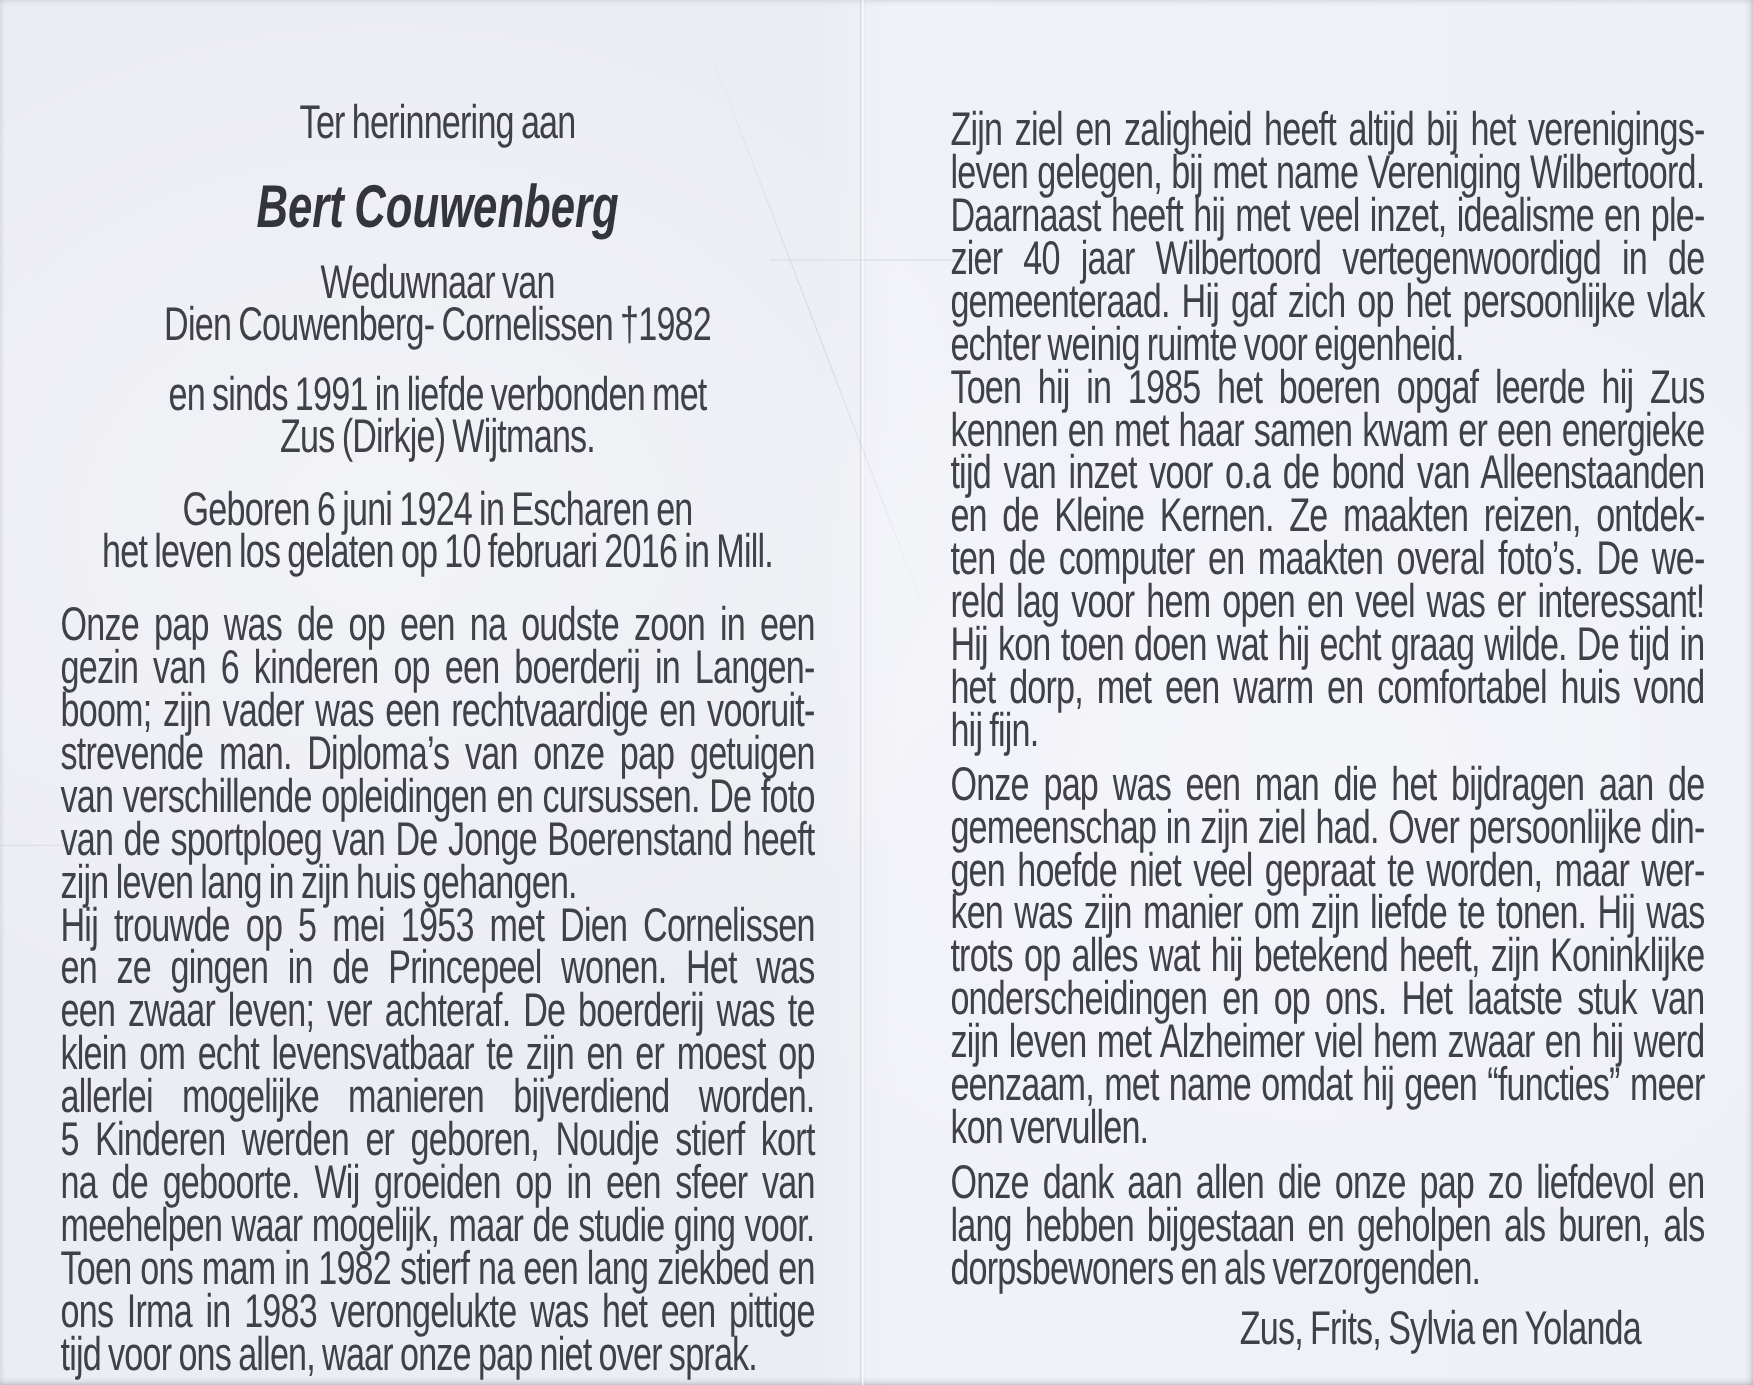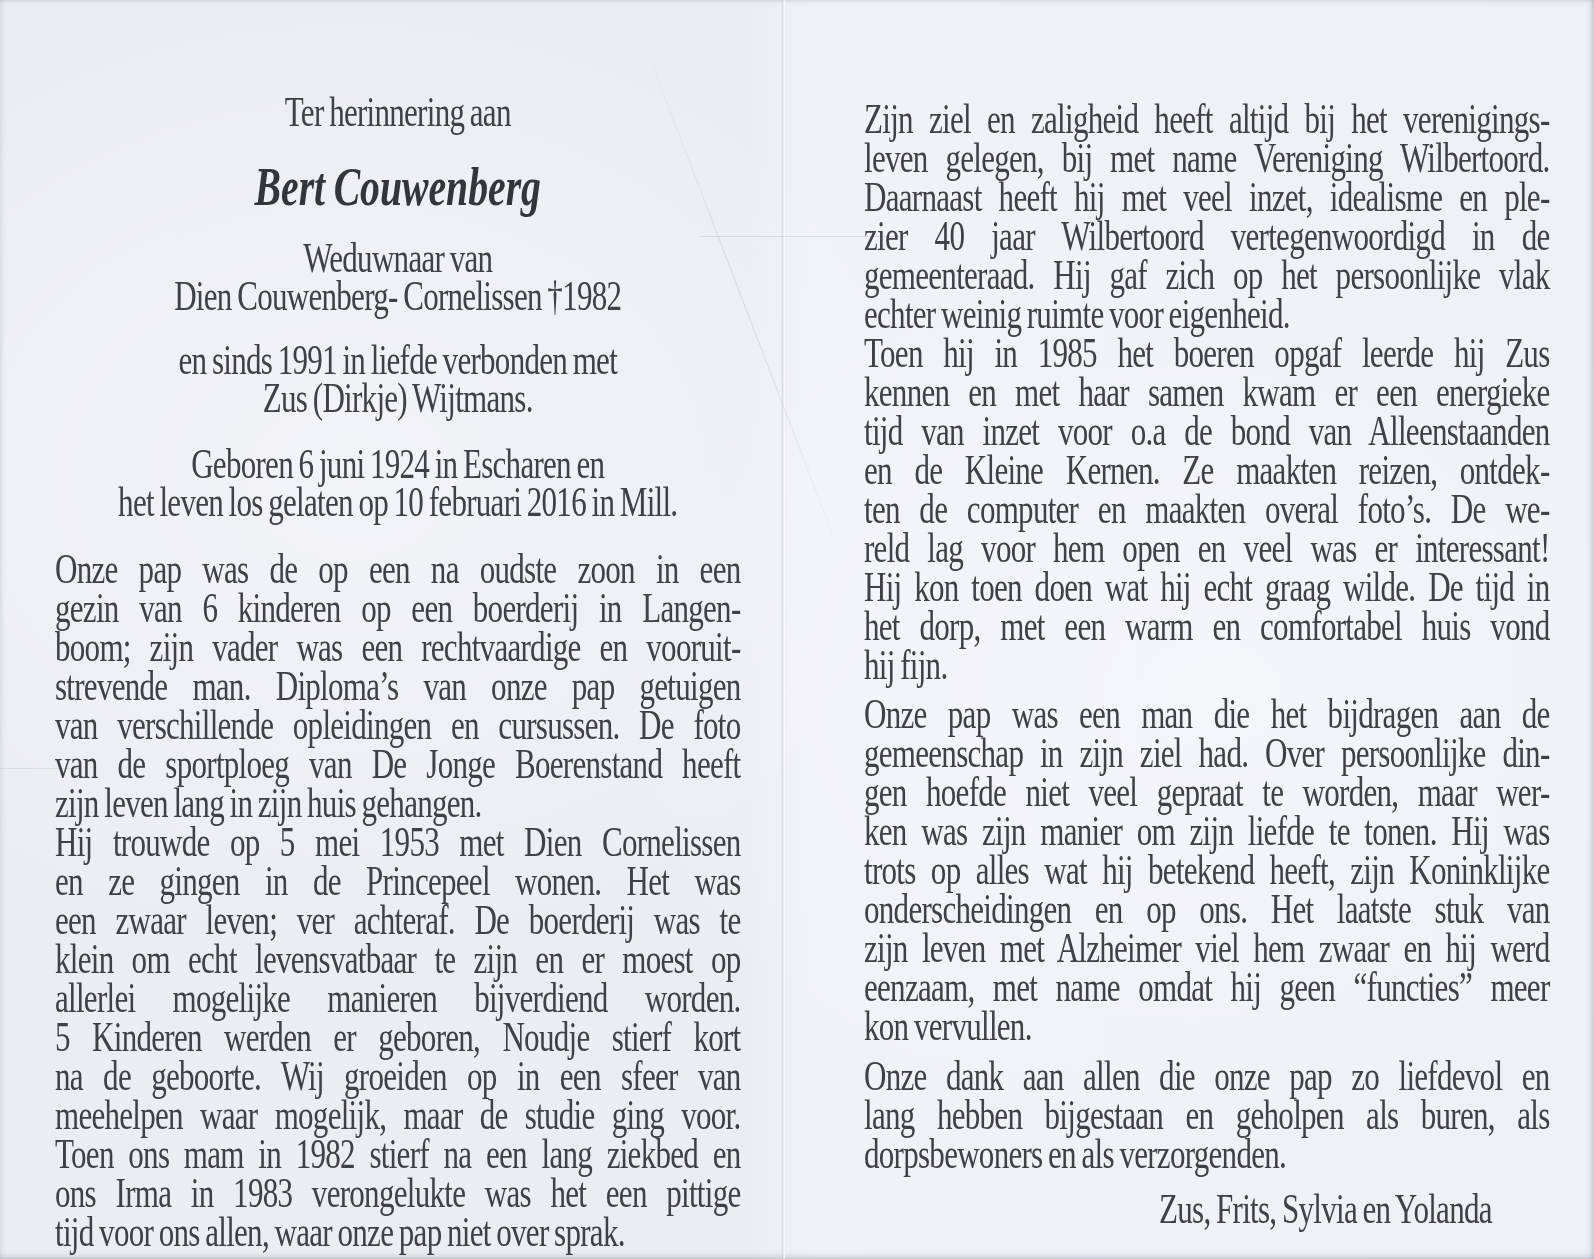--- a/index.html
+++ b/index.html
@@ -14,21 +14,21 @@
     overflow: hidden;
     background:
       radial-gradient(ellipse 900px 700px at 22% 38%, rgba(255,255,255,0.35), rgba(255,255,255,0) 70%),
       radial-gradient(ellipse 900px 700px at 76% 55%, rgba(255,255,255,0.30), rgba(255,255,255,0) 70%),
       linear-gradient(to right, #ecedf3 0%, #ebedf3 47%, #f1f2f8 51%, #eef0f6 100%);
     box-shadow:
       inset -5px 0 7px -4px rgba(110,115,132,0.45),
       inset 0 -5px 7px -4px rgba(110,115,132,0.40),
       inset 0 4px 6px -4px rgba(130,135,150,0.25),
       inset 4px 0 6px -4px rgba(130,135,150,0.20);
-    font-family: Liberation Serif, serif;
+    font-family: Liberation Sans, sans-serif;
     color: #3f4048;
   }
 
   
   .fold {
     position: absolute;
     left: 781px; top: 0;
     width: 5px; height: 1259px;
     background: linear-gradient(to right,
       rgba(148,153,170,0) 0%,

